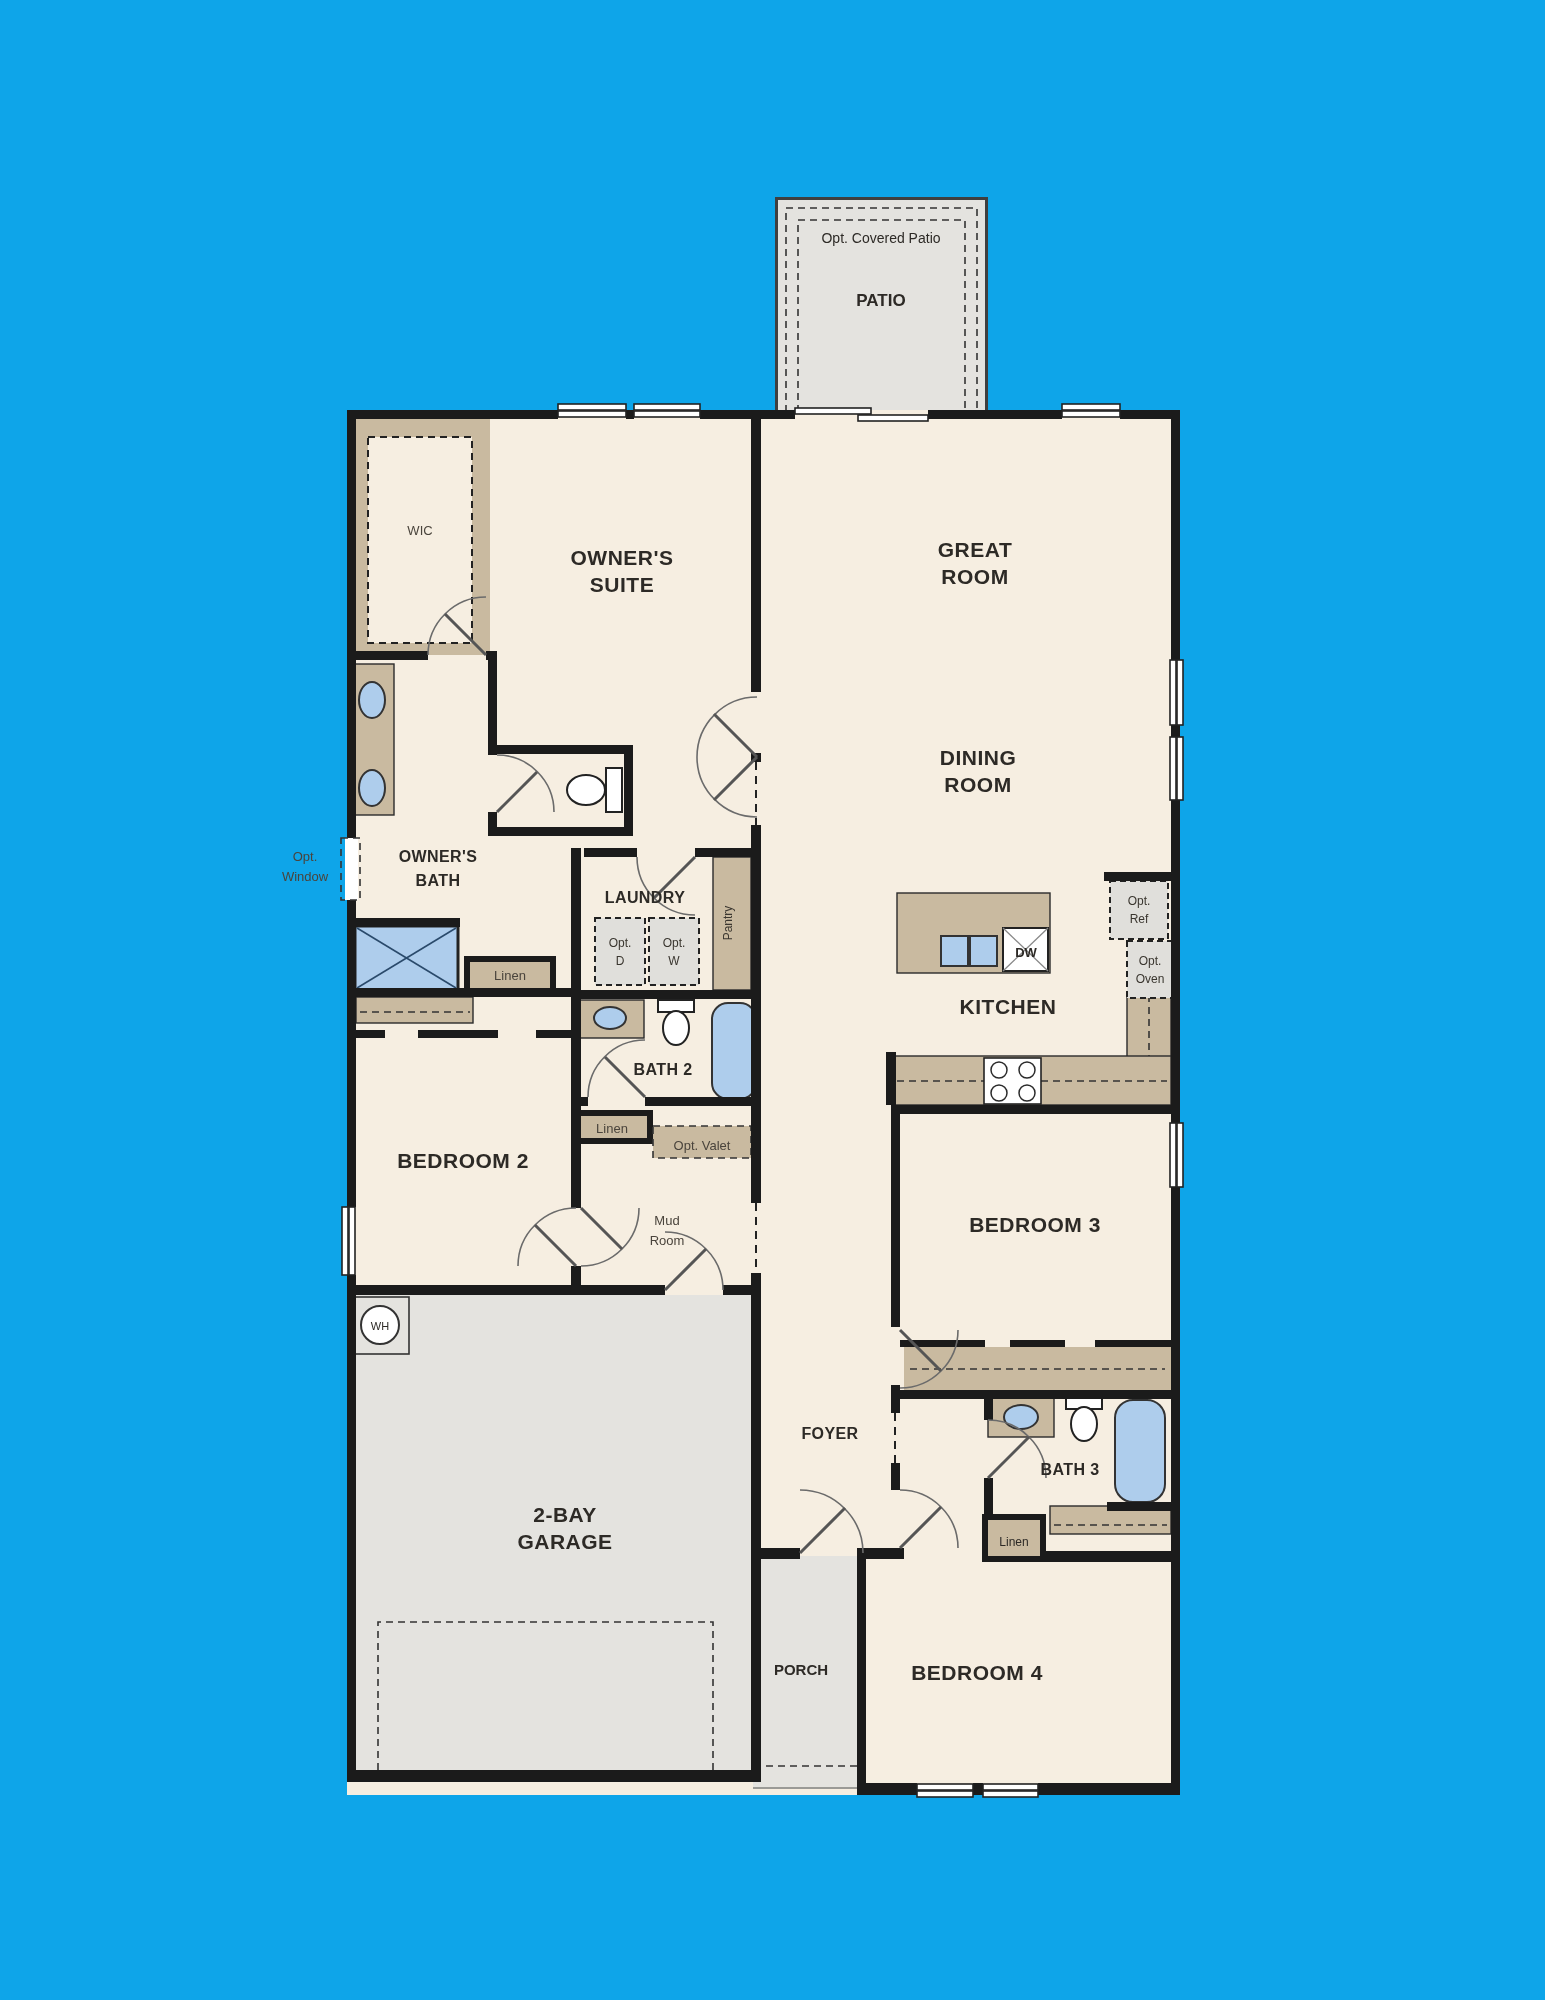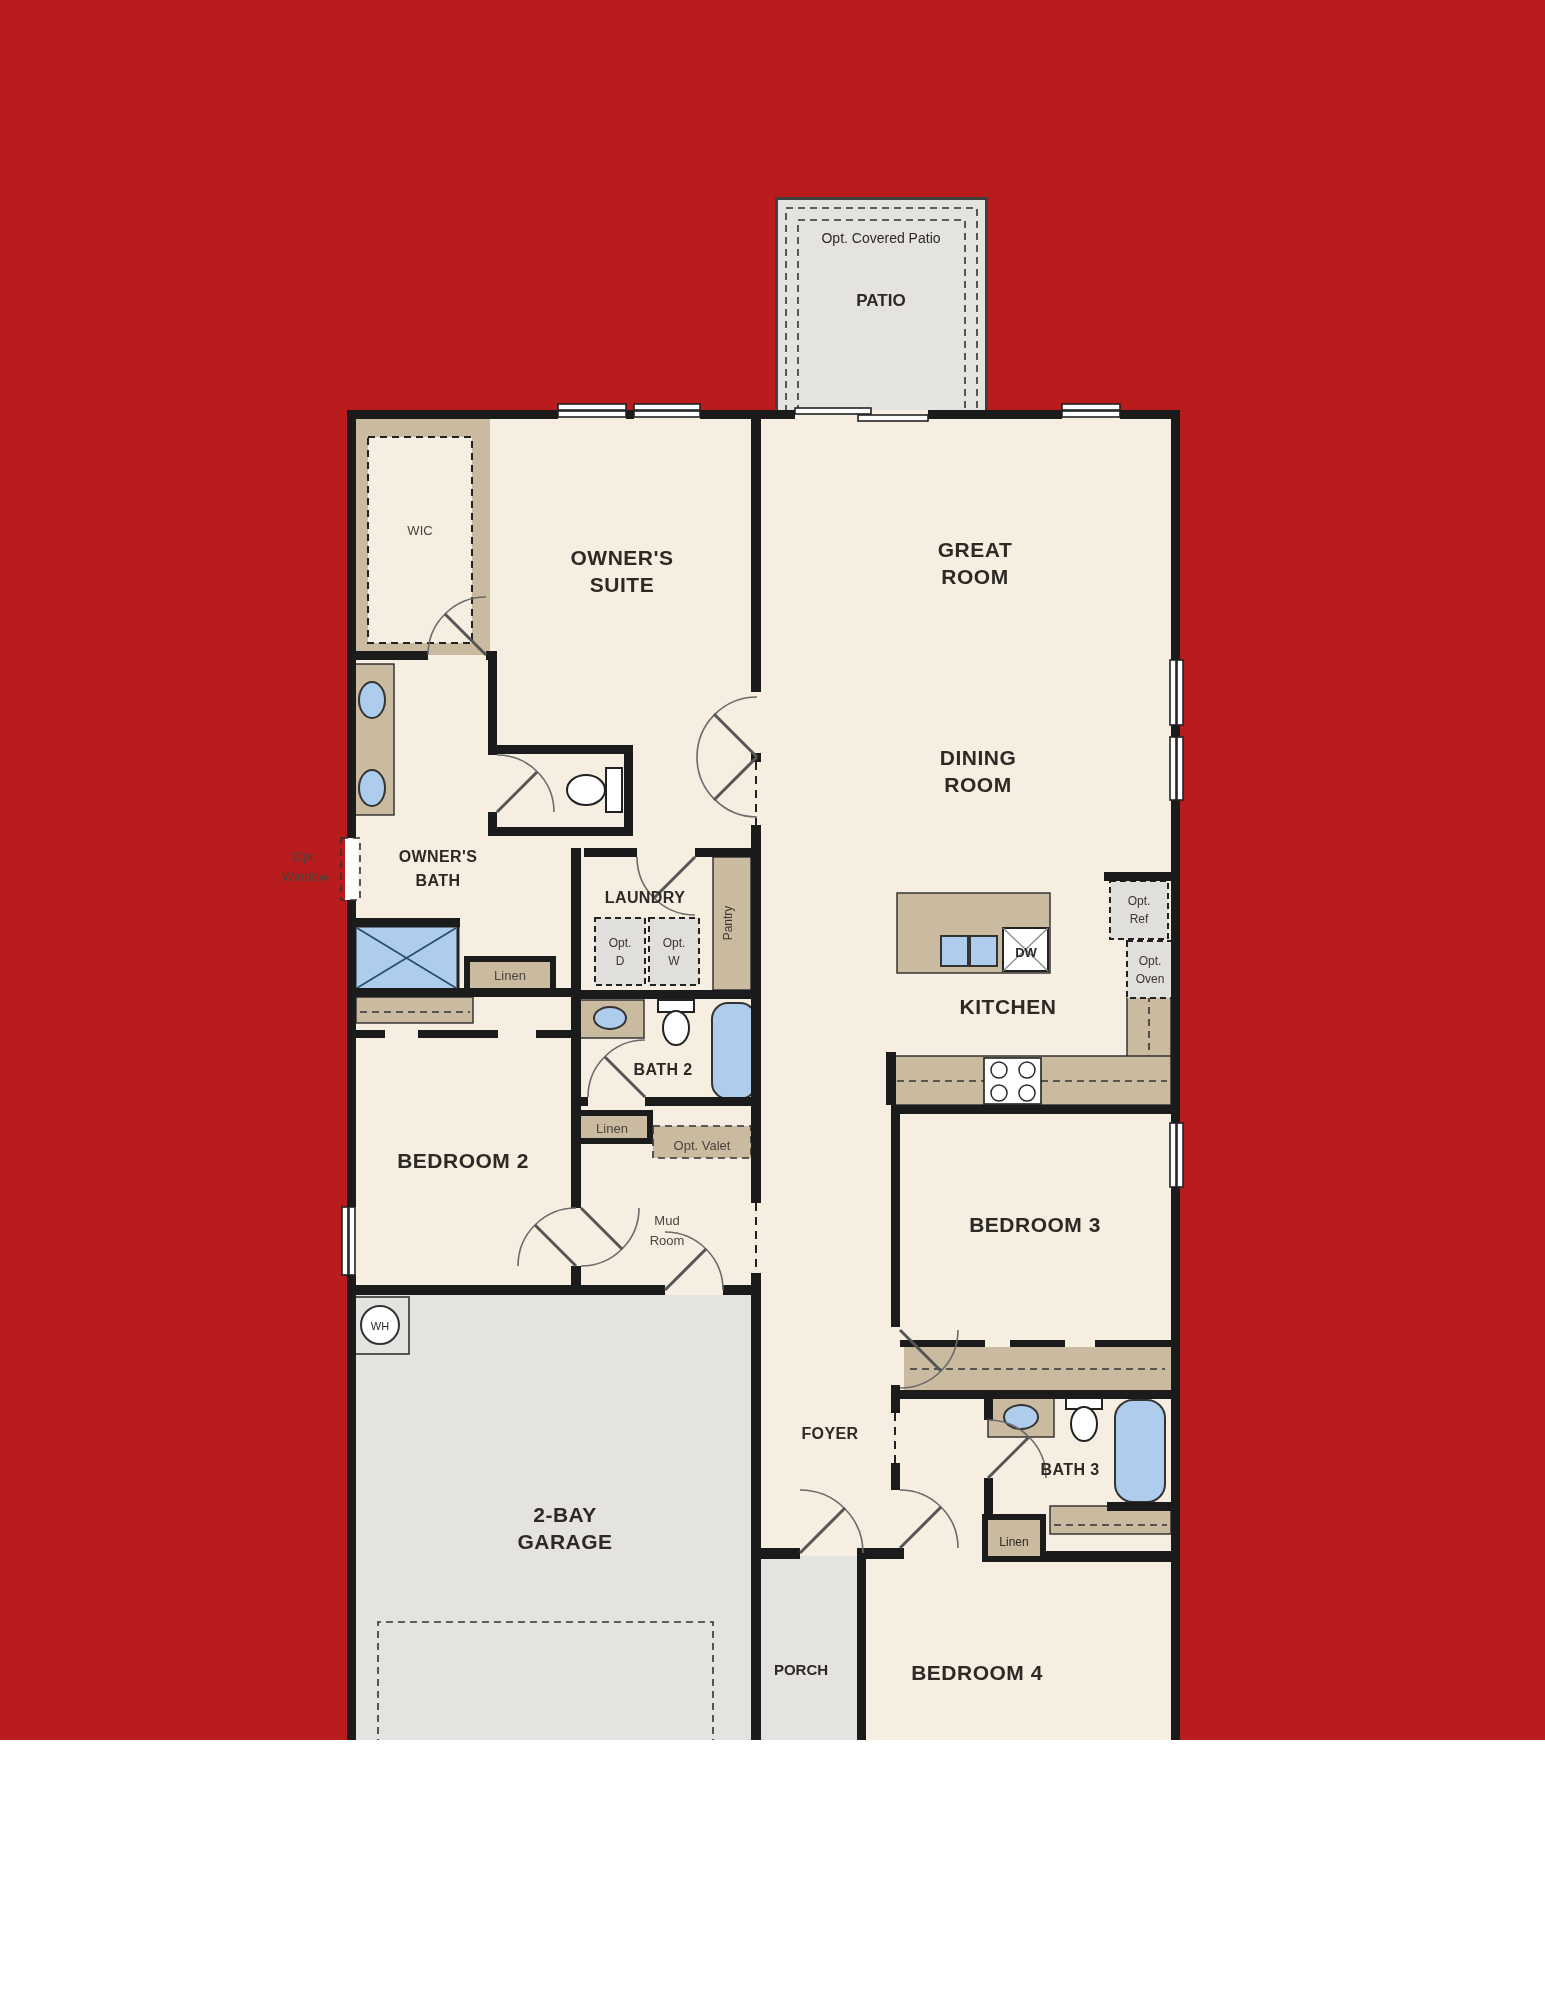--- a/index.html
+++ b/index.html
@@ -1,16 +1,16 @@
 <!DOCTYPE html>
 <html><head>
 <meta charset="utf-8">
 <style>
   html,body{margin:0;padding:0;background:#ffffff;}
-  #stage{position:relative;width:1545px;height:1740px;background:#b91c1c;overflow:hidden;}
+  #stage{position:relative;width:1545px;height:2000px;background:#0ea5e9;overflow:hidden;}
   svg{position:absolute;left:0;top:0;}
   text{font-family:"Liberation Sans","DejaVu Sans",sans-serif;fill:#2d2a26;}
   .room-lg{font-size:21px;font-weight:bold;letter-spacing:.5px;}
   .room-md{font-size:16px;font-weight:bold;letter-spacing:.4px;}
   .room-sm{font-size:13px;fill:#4a443c;}
   .opt{font-size:12px;fill:#3a362f;}
   .wall{fill:#1b1b1b;}
   .tan{fill:#c9baa0;stroke:#2b2b2b;stroke-width:1.4;}
   .tanf{fill:#c9baa0;}
   .grayarea{fill:#e4e3df;}

